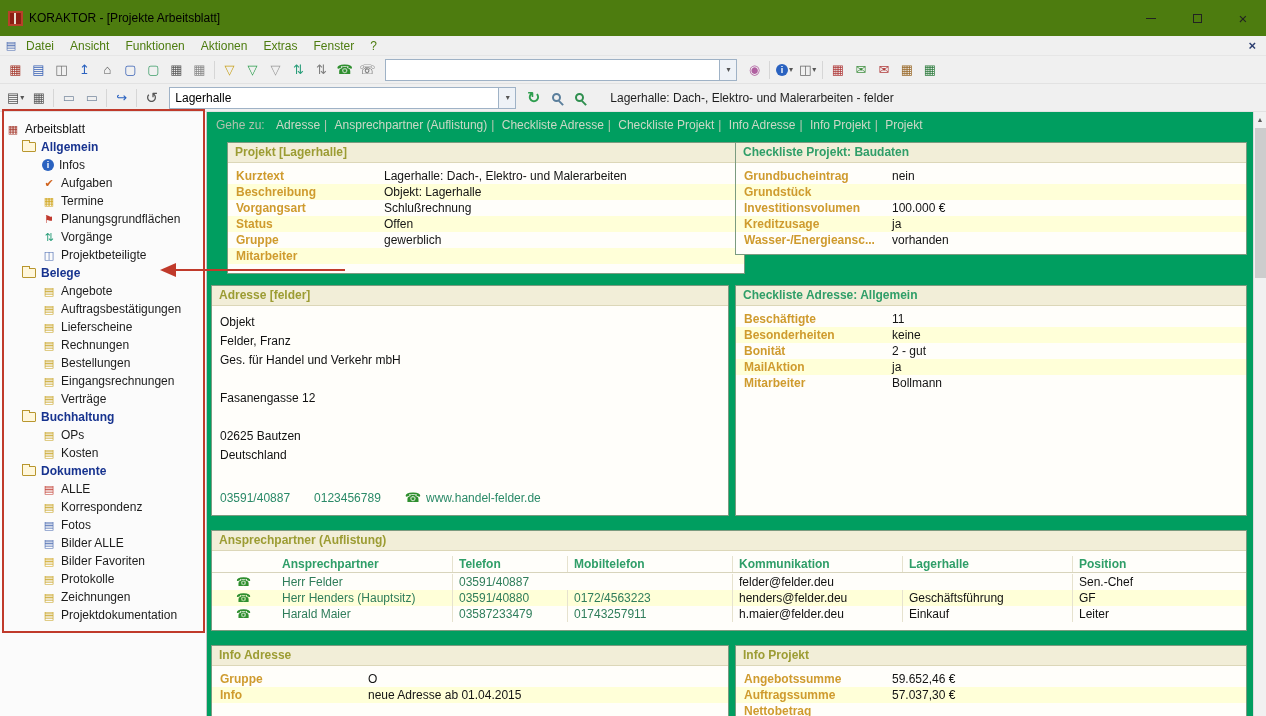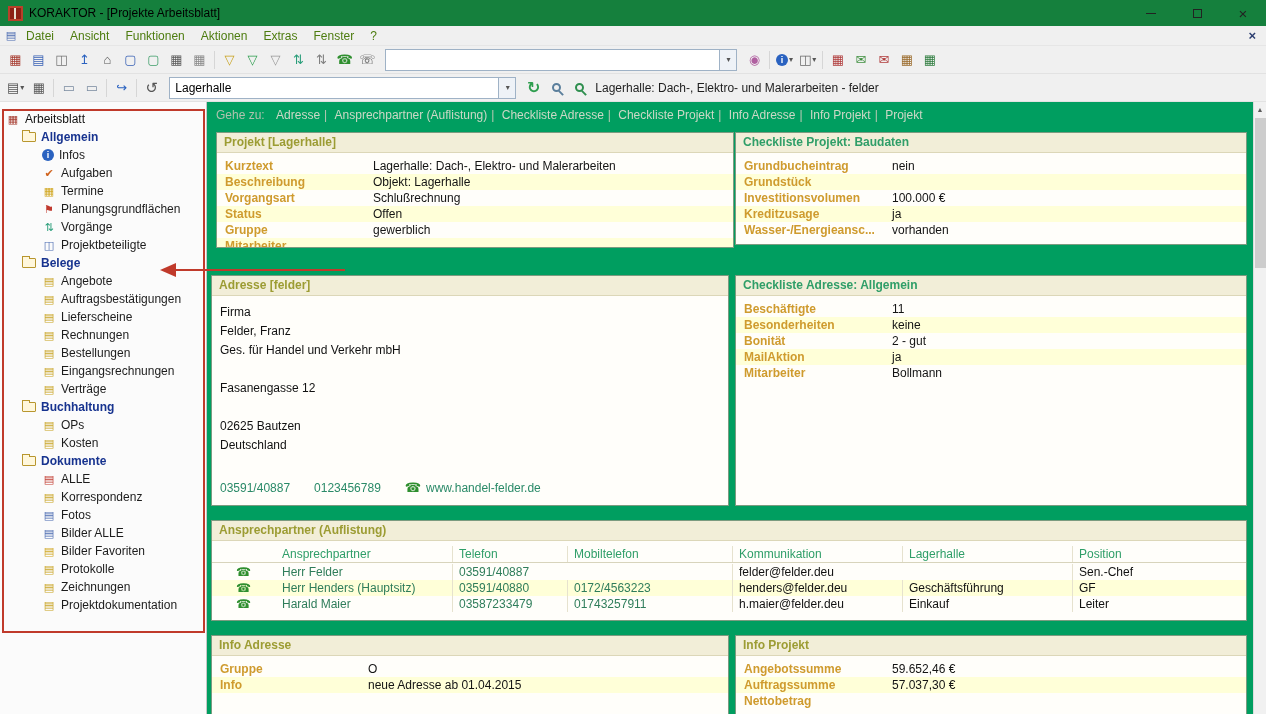--- a/index.html
+++ b/index.html
@@ -1,21 +1,21 @@
 <!DOCTYPE html>
 <html><head>
 <meta charset="utf-8">
 <style>
   *{margin:0;padding:0;box-sizing:border-box}
   html,body{width:1266px;height:716px;overflow:hidden;background:#fff;
     font-family:"Liberation Sans","DejaVu Sans",sans-serif;font-size:12px;color:#111}
   .screen{position:relative;width:1266px;height:716px;overflow:hidden}
 
   
-  .titlebar{height:26px;background:#15803d;display:flex;align-items:center}
+  .titlebar{height:36px;background:#4d7c0f;display:flex;align-items:center}
   .app-icon{width:15px;height:15px;margin:0 6px 0 8px;background:#8c2014;
     box-shadow:inset 0 0 0 2px #b8402a;position:relative}
   .app-icon::after{content:"";position:absolute;left:6px;top:2px;width:2px;height:11px;background:#e8e0d0}
   .title-text{font-size:12px;color:#000}
   .win-controls{margin-left:auto;display:flex;height:28px}
   .wbtn{width:46px;height:28px;display:flex;align-items:center;justify-content:center;color:#222}
   .min-glyph{width:10px;height:1px;background:#222;display:block}
   .max-glyph{width:9px;height:9px;border:1px solid #222;display:block}
   .close-glyph{font-size:15px;line-height:15px}
 
@@ -33,21 +33,21 @@
   .caret{font-size:8px;color:#555;margin-left:1px}
   .combo{display:flex;align-items:center;margin:0 6px}
   .cinput{height:22px;border:1px solid #9fb2c6;padding:0 5px;font:12px "Liberation Sans",sans-serif;background:#fff;outline:none}
   .cdd{width:17px;height:22px;border:1px solid #9fb2c6;border-left:none;background:#eef2f7;
     display:flex;align-items:center;justify-content:center}
   .ico-info{width:12px;height:12px;border-radius:50%;background:#2a62c0;color:#fff;
     font:bold 9px/12px "Liberation Sans",sans-serif;text-align:center;display:inline-block}
   .mag{position:relative;width:9px;height:9px;border:2px solid #5b7f9c;border-radius:50%;display:block}
   .mag::after{content:"";position:absolute;right:-5px;bottom:-4px;width:6px;height:2px;background:#5b7f9c;transform:rotate(45deg)}
   .mag-green{border-color:#2f8f4f}.mag-green::after{background:#2f8f4f}
-  .ctx{margin-left:4px;color:#1e1e1e;white-space:nowrap}
+  .ctx{margin-left:19px;color:#1e1e1e;white-space:nowrap}
   .refresh-big{font-size:16px;color:#2f9e4f;font-weight:bold}
 
   
   .content{position:relative;width:1266px;height:612px}
   .sidebar{position:absolute;left:0;top:0;width:207px;height:612px;background:#fbfbfb;
     border-right:1px solid #c6c6c6;padding-top:8px;overflow:hidden}
   .titem{height:18px;display:flex;align-items:center;gap:5px;white-space:nowrap}
   .l0{padding-left:6px}.l1{padding-left:22px}.l2{padding-left:42px}
   .ticon{width:14px;text-align:center;font-size:11px;flex:0 0 14px}
   .troot{font-weight:normal;color:#111}
@@ -74,21 +74,21 @@
 
   .aline{height:19px;line-height:19px;padding-left:8px;white-space:nowrap}
   .afoot{position:absolute;left:8px;bottom:10px;display:flex;align-items:center;color:#2a8a68;white-space:nowrap}
   .aphone{margin-right:24px}
   .weblink{color:#2a8a68;cursor:pointer}
   .phone-glyph{color:#2f8f2f;margin-right:5px;font-size:13px}
 
   .thdr,.trow{display:grid;grid-template-columns:64px 170px 115px 165px 170px 170px 1fr;
     align-items:center;padding-left:6px;height:16px;line-height:16px}
   .thdr{height:18px;border-bottom:1px solid #d8d4bc;margin:4px 0 1px 0}
-  .thc{color:#2f9e68;font-weight:normal;white-space:nowrap}
+  .thc{color:#2f9e68;font-weight:bold;white-space:nowrap}
   .tbodyx .trow:nth-child(even){background:#ffffd8}
   .tcell{white-space:nowrap;overflow:hidden}
   .thdr>*:nth-child(n+3),.trow>*:nth-child(n+3){border-left:1px solid #e6e2ce;padding-left:6px}
   .c-green{color:#2f7d5a}
   .tphone{color:#2f8f2f;font-size:12px;padding-left:18px}
 
   .vscroll{position:absolute;right:0;top:0;width:13px;height:612px;background:#f1f1f1;border-left:1px solid #dcdcdc}
   .varrow{height:15px;display:flex;align-items:center;justify-content:center;font-size:7px;color:#5a5a5a}
   .vthumb{position:absolute;top:16px;left:1px;width:11px;height:150px;background:#cdcdcd}
 
@@ -325,21 +325,21 @@
         <span class="glabel">Gehe zu:</span>
         <span class="glink">Adresse</span><span class="gsep">|</span>
         <span class="glink">Ansprechpartner (Auflistung)</span><span class="gsep">|</span>
         <span class="glink">Checkliste Adresse</span><span class="gsep">|</span>
         <span class="glink">Checkliste Projekt</span><span class="gsep">|</span>
         <span class="glink">Info Adresse</span><span class="gsep">|</span>
         <span class="glink">Info Projekt</span><span class="gsep">|</span>
         <span class="glink">Projekt</span>
       </div>
 
-      <div class="panel" style="left:9px;top:30px;width:518px;height:116px">
+      <div class="panel" style="left:20px;top:30px;width:518px;height:132px">
         <div class="phead olive">Projekt [Lagerhalle]</div>
         <div class="pbody">
           <div class="prow">
               <span class="plabel">Kurztext</span>
               <span class="pvalue">Lagerhalle: Dach-, Elektro- und Malerarbeiten</span>
             </div>
           <div class="prow">
               <span class="plabel">Beschreibung</span>
               <span class="pvalue">Objekt: Lagerhalle</span>
             </div>
@@ -384,21 +384,21 @@
           <div class="prow">
               <span class="plabel">Wasser-/Energieansc...</span>
               <span class="pvalue">vorhanden</span>
             </div>
         </div>
       </div>
 
       <div class="panel" style="left:4px;top:173px;width:518px;height:231px">
         <div class="phead olive">Adresse [felder]</div>
         <div class="pbody" style="padding-top:7px">
-          <div class="aline">Firma</div>
+          <div class="aline">Objekt</div>
           <div class="aline">Felder, Franz</div>
           <div class="aline">Ges. für Handel und Verkehr mbH</div>
           <div class="aline"></div>
           <div class="aline">Fasanengasse 12</div>
           <div class="aline"></div>
           <div class="aline">02625 Bautzen</div>
           <div class="aline">Deutschland</div>
         </div>
         <div class="afoot">
           <span class="aphone">03591/40887</span>

